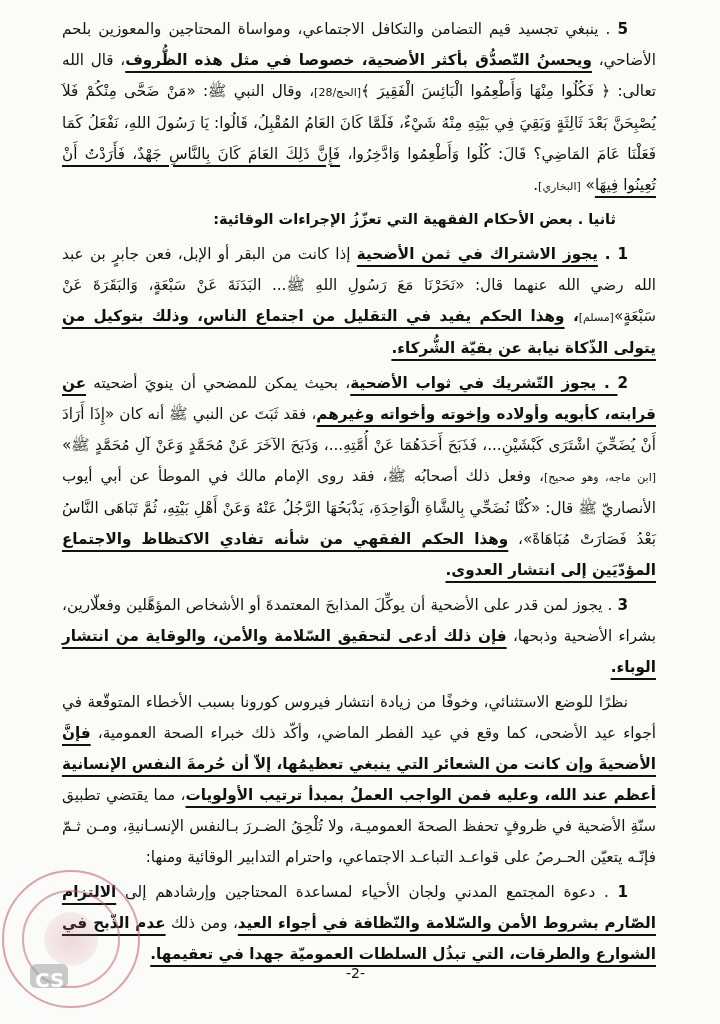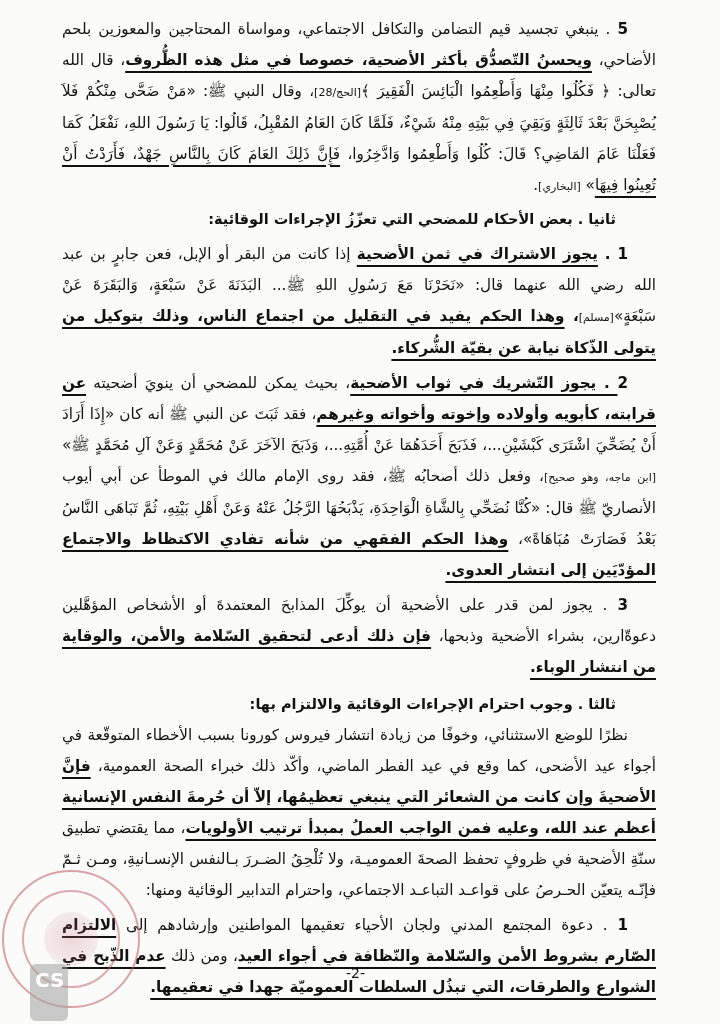--- a/index.html
+++ b/index.html
@@ -36,68 +36,67 @@
   .stamp::after {
     content: ""; position: absolute; left: 40px; top: 40px; right: 40px; bottom: 40px;
     border-radius: 50%; background: radial-gradient(circle, rgba(200,110,120,0.25), rgba(200,110,120,0.05));
   }
   .watermark {
     position: absolute; left: 30px; top: 960px; width: 200px; height: 50px;
     color: rgba(150,150,150,0.75); font-family: "DejaVu Sans", sans-serif;
     font-size: 18px; line-height: 20px;
   }
   .wm-logo {
-    position: absolute; left: 0; top: 4px; width: 38px; height: 57px;
+    position: absolute; left: 0; top: 4px; width: 38px; height: 24px;
     background: rgba(160,160,160,0.55); border-radius: 6px;
   }
   .wm-logo span {
     position: absolute; left: 5px; top: 6px; color: #fff; font-weight: bold; font-size: 20px;
   }
   .wm-text { position: absolute; left: 48px; top: 2px; white-space: nowrap; }
   .page-number {
     position: absolute; left: 346px; top: 965px; font-size: 14px; direction: ltr;
   }
 </style>
 </head>
 <body>
 
 <div class="page">
 
   <p class="para indent">
     <span class="b">5</span><span> . ينبغي تجسيد قيم التضامن والتكافل الاجتماعي، ومواساة المحتاجين والمعوزين بلحم الأضاحي، </span><span class="b u">ويحسنُ التّصدُّق بأكثر الأضحية، خصوصا في مثل هذه الظُّروف</span><span>، قال الله تعالى: ﴿ فَكُلُوا مِنْهَا وَأَطْعِمُوا الْبَائِسَ الْفَقِيرَ ﴾</span><span class="cite">[الحج/28]</span><span>، وقال النبي ﷺ: «مَنْ ضَحَّى مِنْكُمْ فَلاَ يُصْبِحَنَّ بَعْدَ ثَالِثَةٍ وَبَقِيَ فِي بَيْتِهِ مِنْهُ شَيْءٌ، فَلَمَّا كَانَ العَامُ المُقْبِلُ، قَالُوا: يَا رَسُولَ اللهِ، نَفْعَلُ كَمَا فَعَلْنَا عَامَ المَاضِي؟ قَالَ: كُلُوا وَأَطْعِمُوا وَادَّخِرُوا، </span><span class="u">فَإِنَّ ذَلِكَ العَامَ كَانَ بِالنَّاسِ جَهْدٌ، فَأَرَدْتُ أَنْ تُعِينُوا فِيهَا</span><span>» </span><span class="cite">[البخاري]</span><span>.</span>
   </p>
 
-  <p class="para heading">ثانيا . بعض الأحكام للمضحي التي تعزّزُ الإجراءات الوقائية:</p>
+  <p class="para heading">ثانيا . بعض الأحكام الفقهية التي تعزّزُ الإجراءات الوقائية:</p>
   <div class="gap"></div>
 
   <p class="para indent b">
     <span>1</span><span> . </span><span class="u">يجوز الاشتراك في ثمن الأضحية</span><span style="font-weight:normal"> إذا كانت من البقر أو الإبل، فعن جابرٍ بن عبد الله رضي الله عنهما قال: «نَحَرْنَا مَعَ رَسُولِ اللهِ ﷺ... البَدَنَةَ عَنْ سَبْعَةٍ، وَالبَقَرَةَ عَنْ سَبْعَةٍ»</span><span class="cite" style="font-weight:normal">[مسلم]</span><span>، </span><span class="u">وهذا الحكم يفيد في التقليل من اجتماع الناس، وذلك بتوكيل من يتولى الذّكاة نيابة عن بقيّة الشُّركاء.</span>
   </p>
   <div class="gap"></div>
 
   <p class="para indent">
     <span class="b">2</span><span class="b u"> . يجوز التّشريك في ثواب الأضحية</span><span>، بحيث يمكن للمضحي أن ينويَ أضحيته </span><span class="b u">عن قرابته، كأبويه وأولاده وإخوته وأخواته وغيرهم</span><span>، فقد ثَبَتَ عن النبي ﷺ أنه كان «إِذَا أَرَادَ أَنْ يُضَحِّيَ اشْتَرَى كَبْشَيْنِ...، فَذَبَحَ أَحَدَهُمَا عَنْ أُمَّتِهِ...، وَذَبَحَ الآخَرَ عَنْ مُحَمَّدٍ وَعَنْ آلِ مُحَمَّدٍ ﷺ» </span><span class="cite">[ابن ماجه، وهو صحيح]</span><span>، وفعل ذلك أصحابُه ﷺ، فقد روى الإمام مالك في الموطأ عن أبي أيوب الأنصاريّ ﷺ قال: «كُنَّا نُضَحِّي بِالشَّاةِ الْوَاحِدَةِ، يَذْبَحُهَا الرَّجُلُ عَنْهُ وَعَنْ أَهْلِ بَيْتِهِ، ثُمَّ تَبَاهَى النَّاسُ بَعْدُ فَصَارَتْ مُبَاهَاةً»، </span><span class="b u">وهذا الحكم الفقهي من شأنه تفادي الاكتظاظ والاجتماع المؤدّيَين إلى انتشار العدوى.</span>
   </p>
   <div class="gap"></div>
 
   <p class="para indent">
-    <span class="b">3</span><span> . يجوز لمن قدر على الأضحية أن يوكِّلَ المذابحَ المعتمدةَ أو الأشخاص المؤهَّلين دعوةّارين، بشراء الأضحية وذبحها، </span><span class="b u">فإن ذلك أدعى لتحقيق السّلامة والأمن، والوقاية من انتشار الوباء.</span>
+    <span class="b">3</span><span> . يجوز لمن قدر على الأضحية أن يوكِّلَ المذابحَ المعتمدةَ أو الأشخاص المؤهَّلين وفعلّارين، بشراء الأضحية وذبحها، </span><span class="b u">فإن ذلك أدعى لتحقيق السّلامة والأمن، والوقاية من انتشار الوباء.</span>
   </p>
 
   <div class="gap"></div>
 
-  <p class="para heading">ثالثا . وجوب احترام الإجراءات الوقائية والالتزام بها:</p>
 
   <p class="para indent">
     <span>نظرًا للوضع الاستثنائي، وخوفًا من زيادة انتشار فيروس كورونا بسبب الأخطاء المتوقّعة في أجواء عيد الأضحى، كما وقع في عيد الفطر الماضي، وأكّد ذلك خبراء الصحة العمومية، </span><span class="b u">فإنَّ الأضحيةَ وإن كانت من الشعائر التي ينبغي تعظيمُها، إلاّ أن حُرمةَ النفس الإنسانية أعظم عند الله، وعليه فمن الواجب العملُ بمبدأ ترتيب الأولويات</span><span>، مما يقتضي تطبيق سنّةِ الأضحية في ظروفٍ تحفظ الصحةَ العموميـة، ولا تُلْحِقُ الضـررَ بـالنفس الإنسـانيةِ، ومـن ثـمّ فإنّـه يتعيّن الحـرصُ على قواعـد التباعـد الاجتماعي، واحترام التدابير الوقائية ومنها:</span>
   </p>
   <div class="gap"></div>
 
   <p class="para indent">
-    <span class="b">1</span><span> . دعوة المجتمع المدني ولجان الأحياء تعقيمها المواطنين وإرشادهم إلى </span><span class="b u">الالتزام الصّارم بشروط الأمن والسّلامة والنّظافة في أجواء العيد</span><span>، ومن ذلك </span><span class="b u">عدم الذّبح في الشوارع والطرقات، التي تبذُل السلطات العموميّة جهدا في تعقيمها.</span>
+    <span class="b">1</span><span> . دعوة المجتمع المدني ولجان الأحياء لمساعدة المحتاجين وإرشادهم إلى </span><span class="b u">الالتزام الصّارم بشروط الأمن والسّلامة والنّظافة في أجواء العيد</span><span>، ومن ذلك </span><span class="b u">عدم الذّبح في الشوارع والطرقات، التي تبذُل السلطات العموميّة جهدا في تعقيمها.</span>
   </p>
 
 </div>
 
 <div class="stamp"></div>
 
 <div class="page-number">-2-</div>
 
 <div class="watermark">
   <div class="wm-logo">

